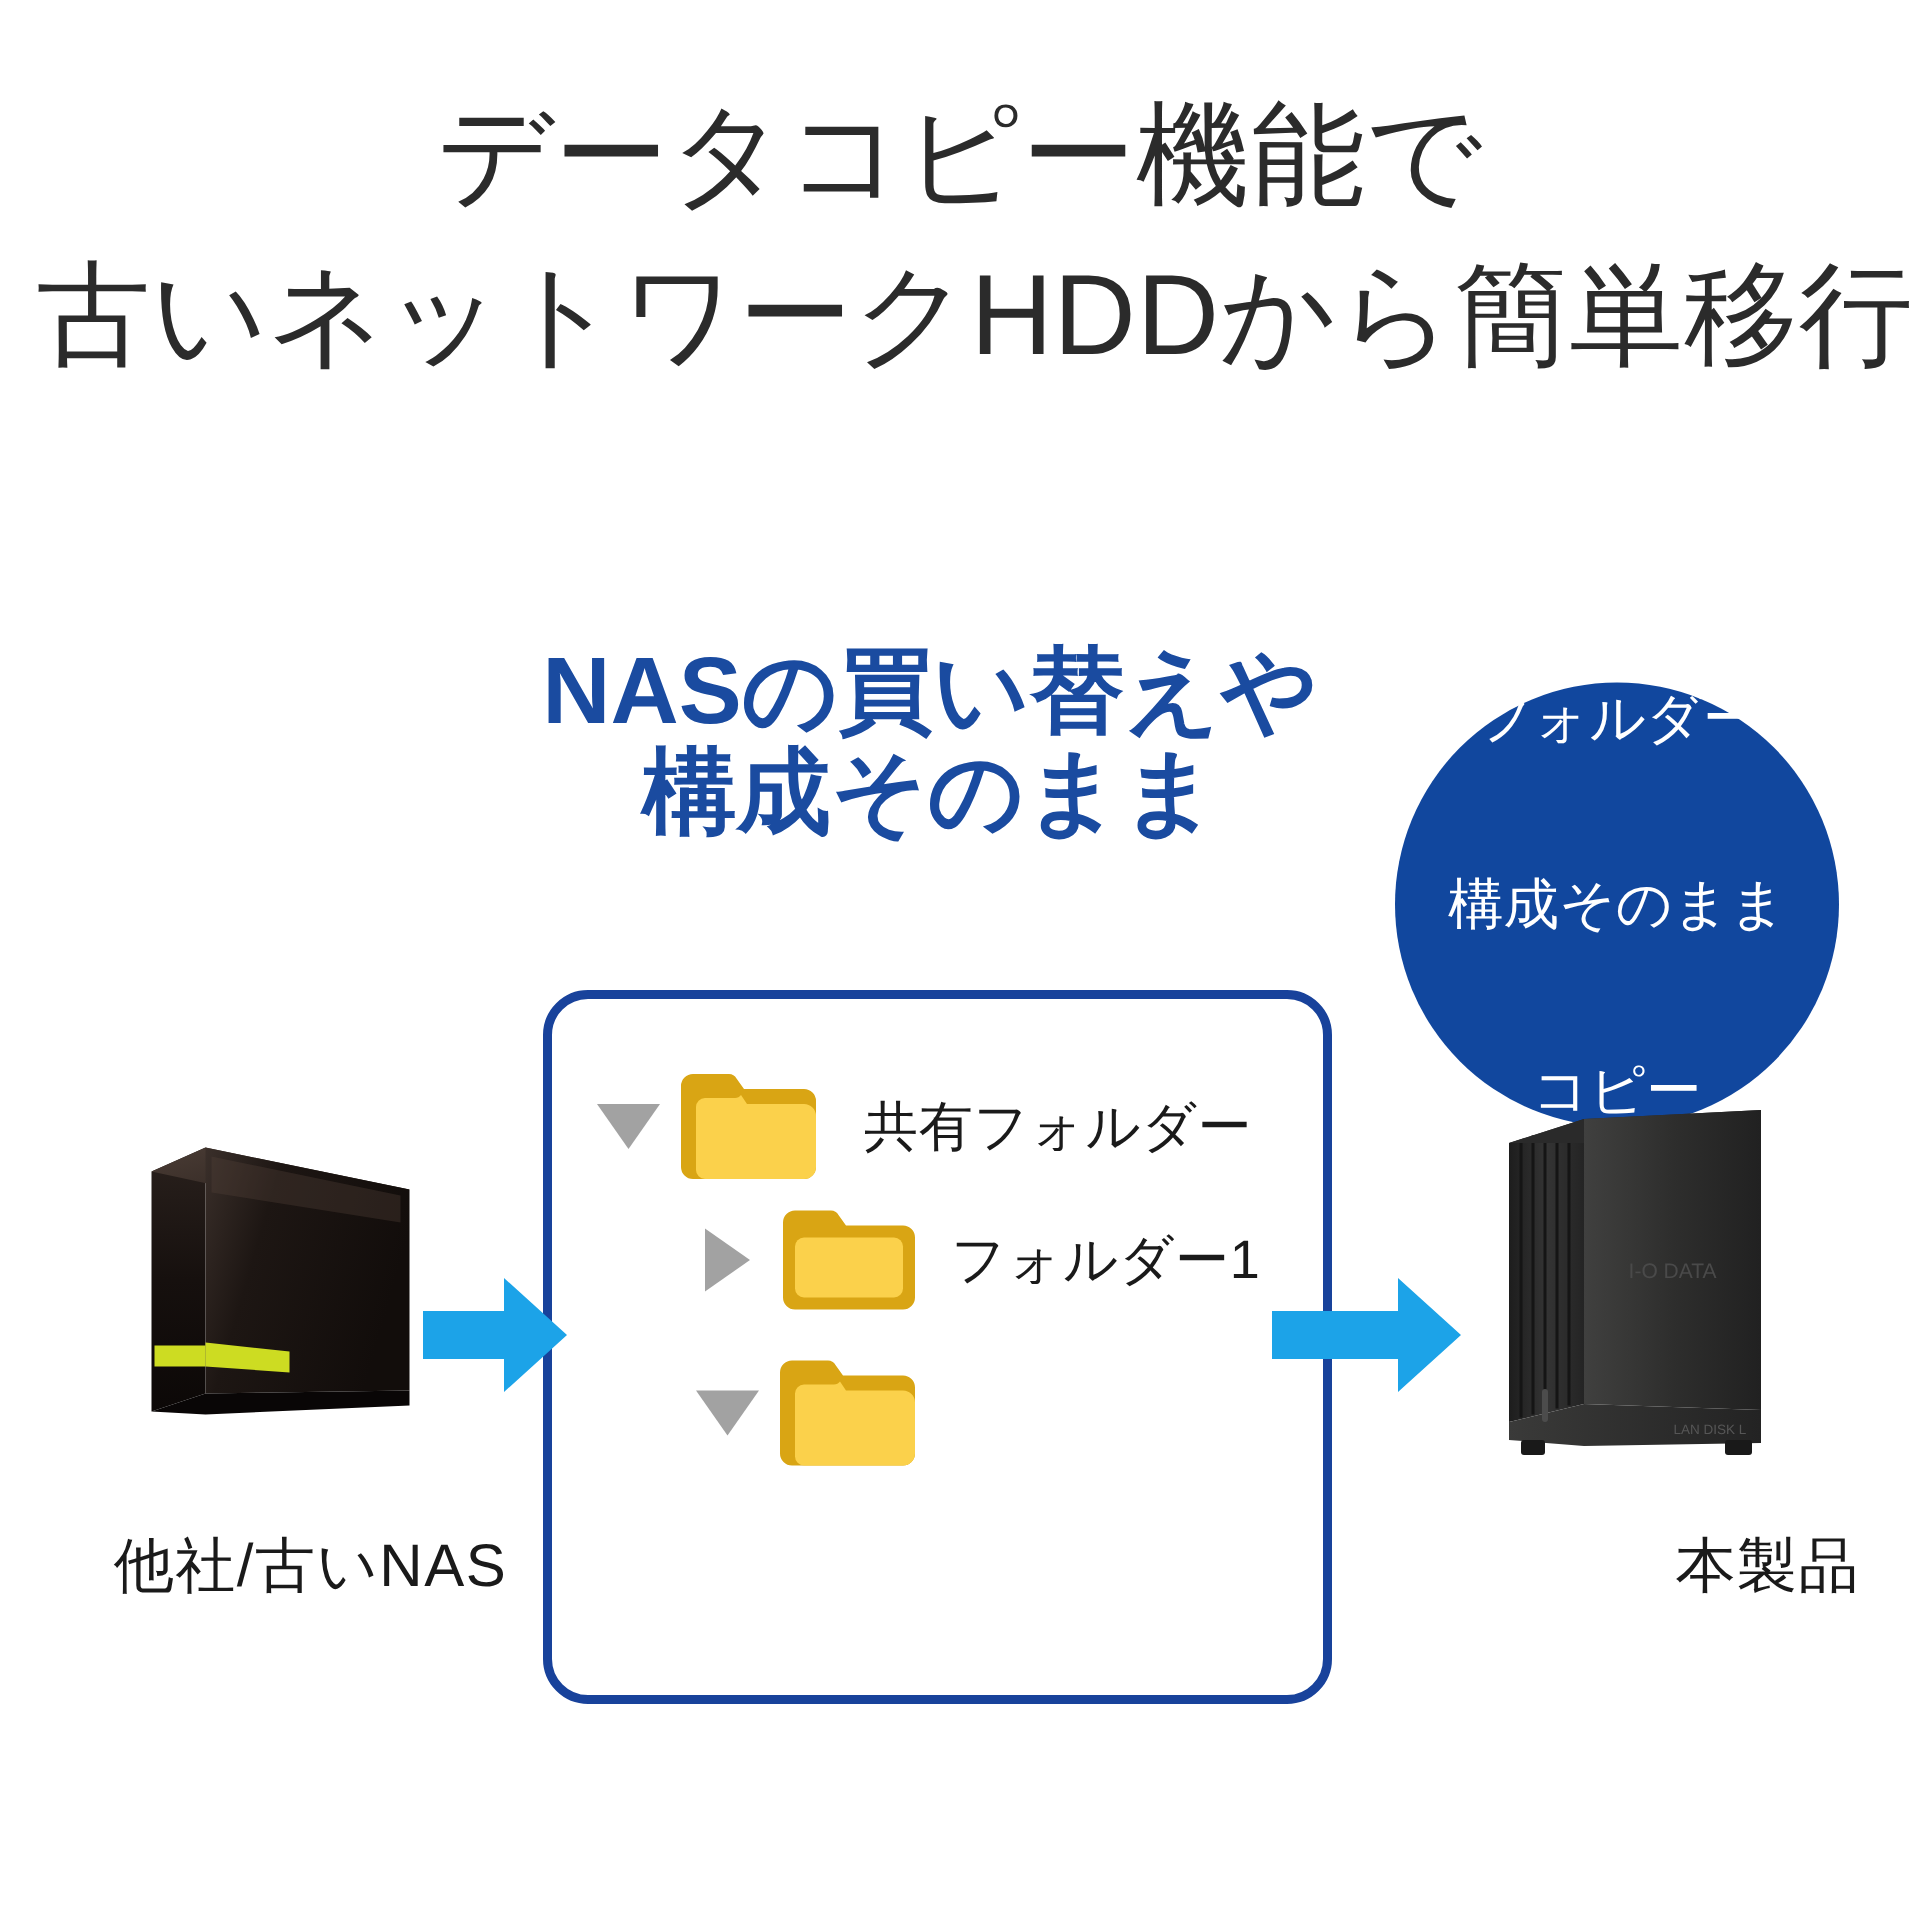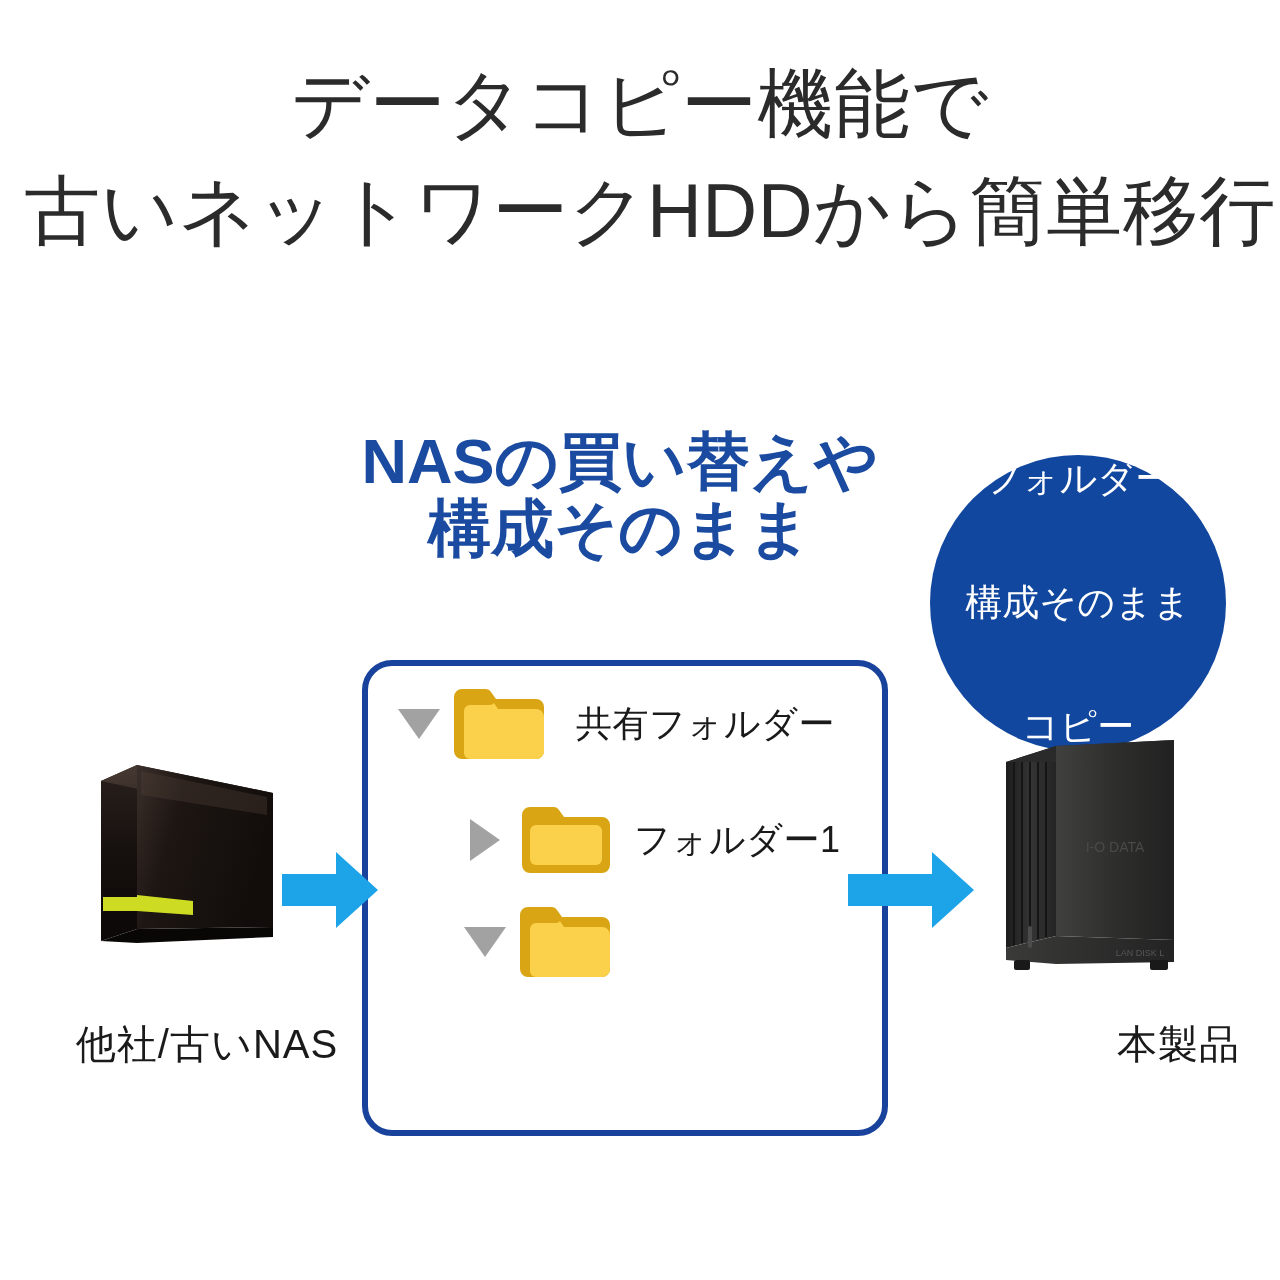--- a/index.html
+++ b/index.html
@@ -89,21 +89,21 @@
     background: #ffffff;
     box-sizing: border-box;
     z-index: 2;
   }
   .tree-row {
     position: absolute;
     display: flex;
     align-items: center;
     height: 84px;
   }
-  .tree-row-0 { left: 24px;  top: 16px; text-align: right;  }
+  .tree-row-0 { left: 24px;  top: 43px; text-align: right;  }
   .tree-row-1 { left: 90px;  top: 132px; }
   .tree-row-2 { left: 90px;  top: 234px; }
   .tree-row-3 { left: 152px; top: 340px; }
 
   .twisty {
     width: 54px;
     height: 54px;
     flex: 0 0 54px;
     display: flex;
     align-items: center;

